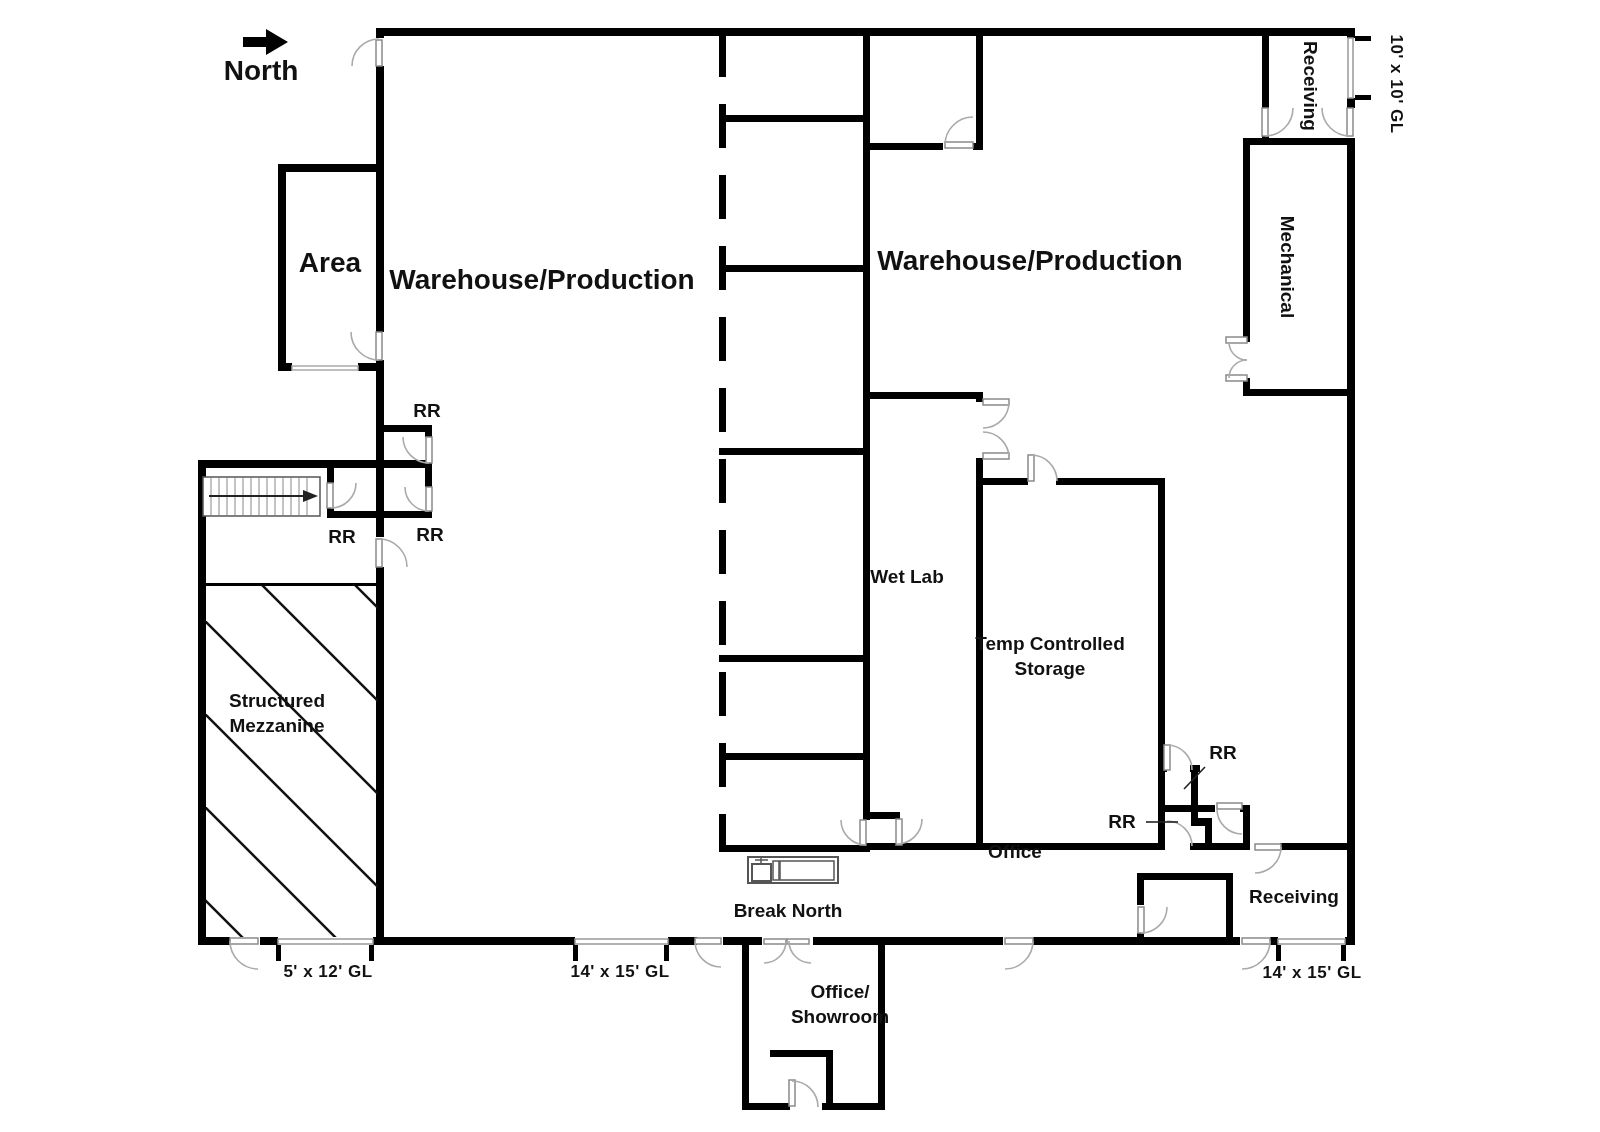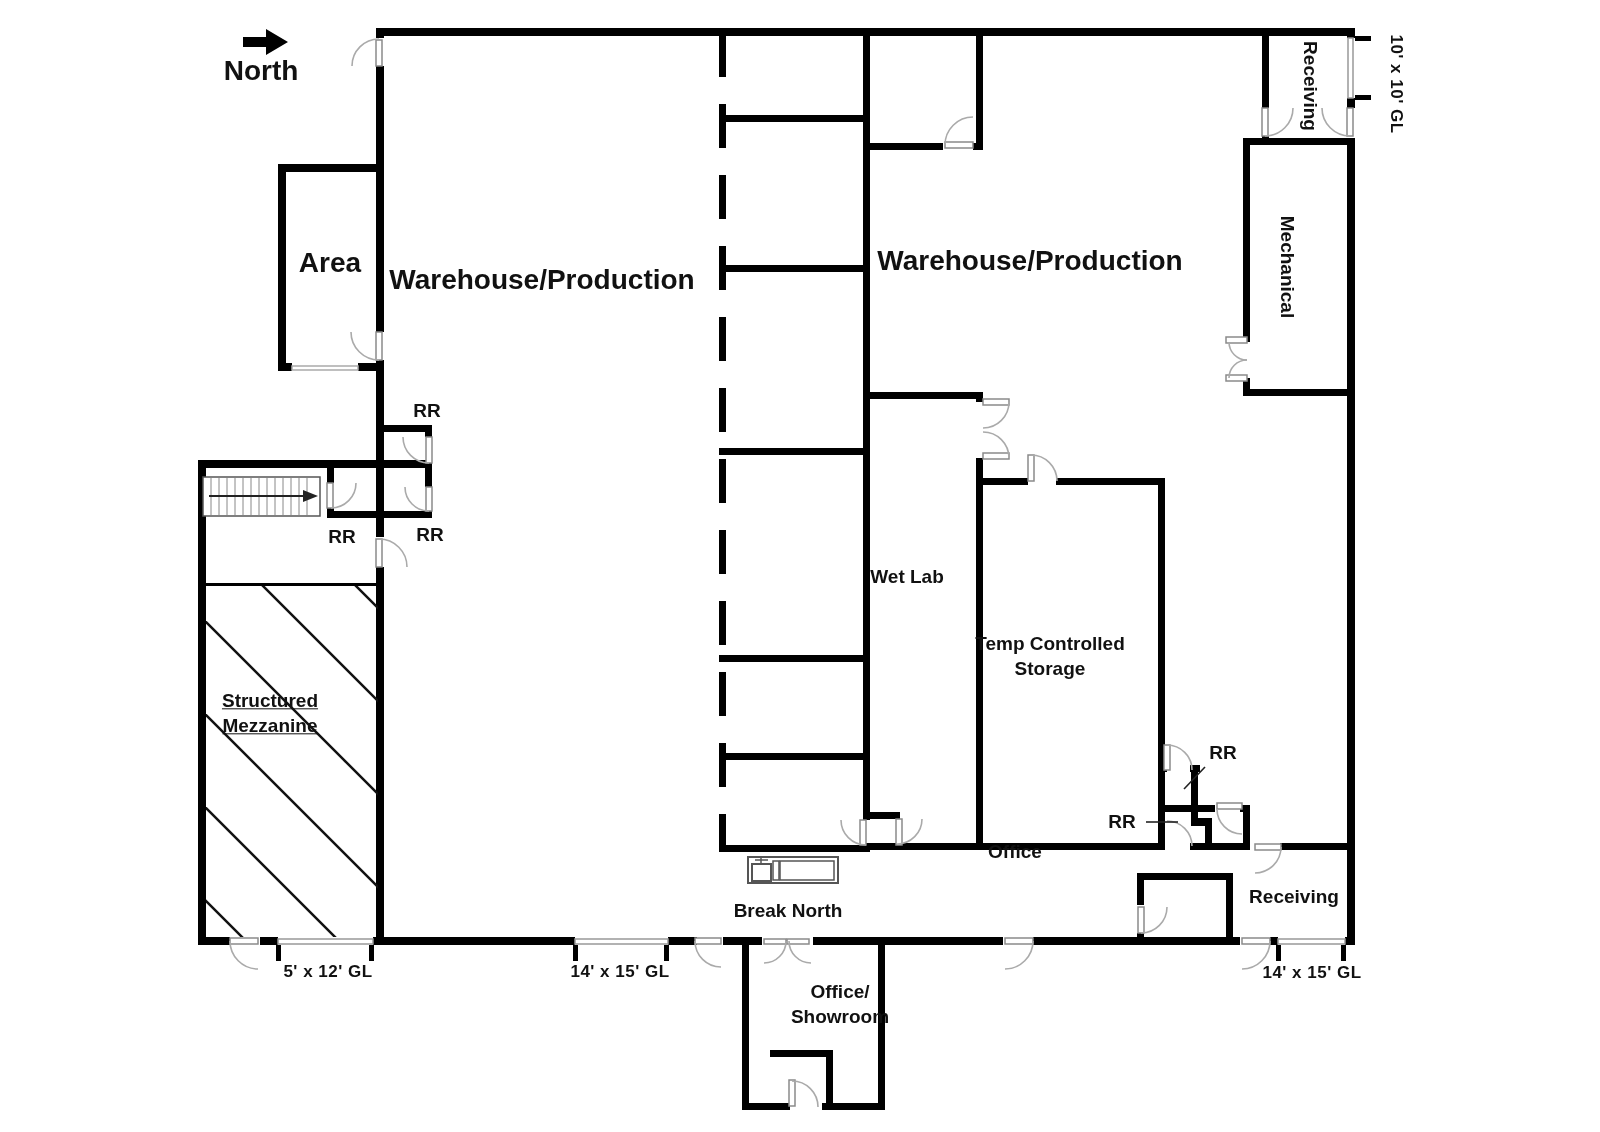--- a/index.html
+++ b/index.html
@@ -254,21 +254,21 @@
 <div class="lbl s20" style="left:261px;top:71px;">North</div>
 <div class="lbl s20" style="left:330px;top:263px;">Area</div>
 <div class="lbl s20" style="left:542px;top:280px;">Warehouse/Production</div>
 <div class="lbl s20" style="left:1030px;top:261px;">Warehouse/Production</div>
 <div class="lbl s19 vert" style="left:1310px;top:86px;">Receiving</div>
 <div class="lbl s17 vert" style="left:1396px;top:84px;">10' x 10' GL</div>
 <div class="lbl s19 vert" style="left:1287px;top:267px;">Mechanical</div>
 <div class="lbl s19" style="left:907px;top:577px;text-align:right;">Wet Lab</div>
 <div class="lbl s19" style="left:1050px;top:645px;margin-top:12px;">Temp Controlled
 Storage</div>
-<div class="lbl s19" style="left:270px;top:714px;text-decoration:underline;">Structured
+<div class="lbl s19" style="left:277px;top:714px;">Structured
 Mezzanine</div>
 <div class="lbl s19" style="left:788px;top:911px;">Break North</div>
 <div class="lbl s19" style="left:1015px;top:852px;">Office</div>
 <div class="lbl s19" style="left:1294px;top:897px;">Receiving</div>
 <div class="lbl s19" style="left:840px;top:1005px;">Office/
 Showroom</div>
 
 <div class="lbl s19" style="left:427px;top:411px;">RR</div>
 <div class="lbl s19" style="left:342px;top:537px;">RR</div>
 <div class="lbl s19" style="left:430px;top:535px;">RR</div>

